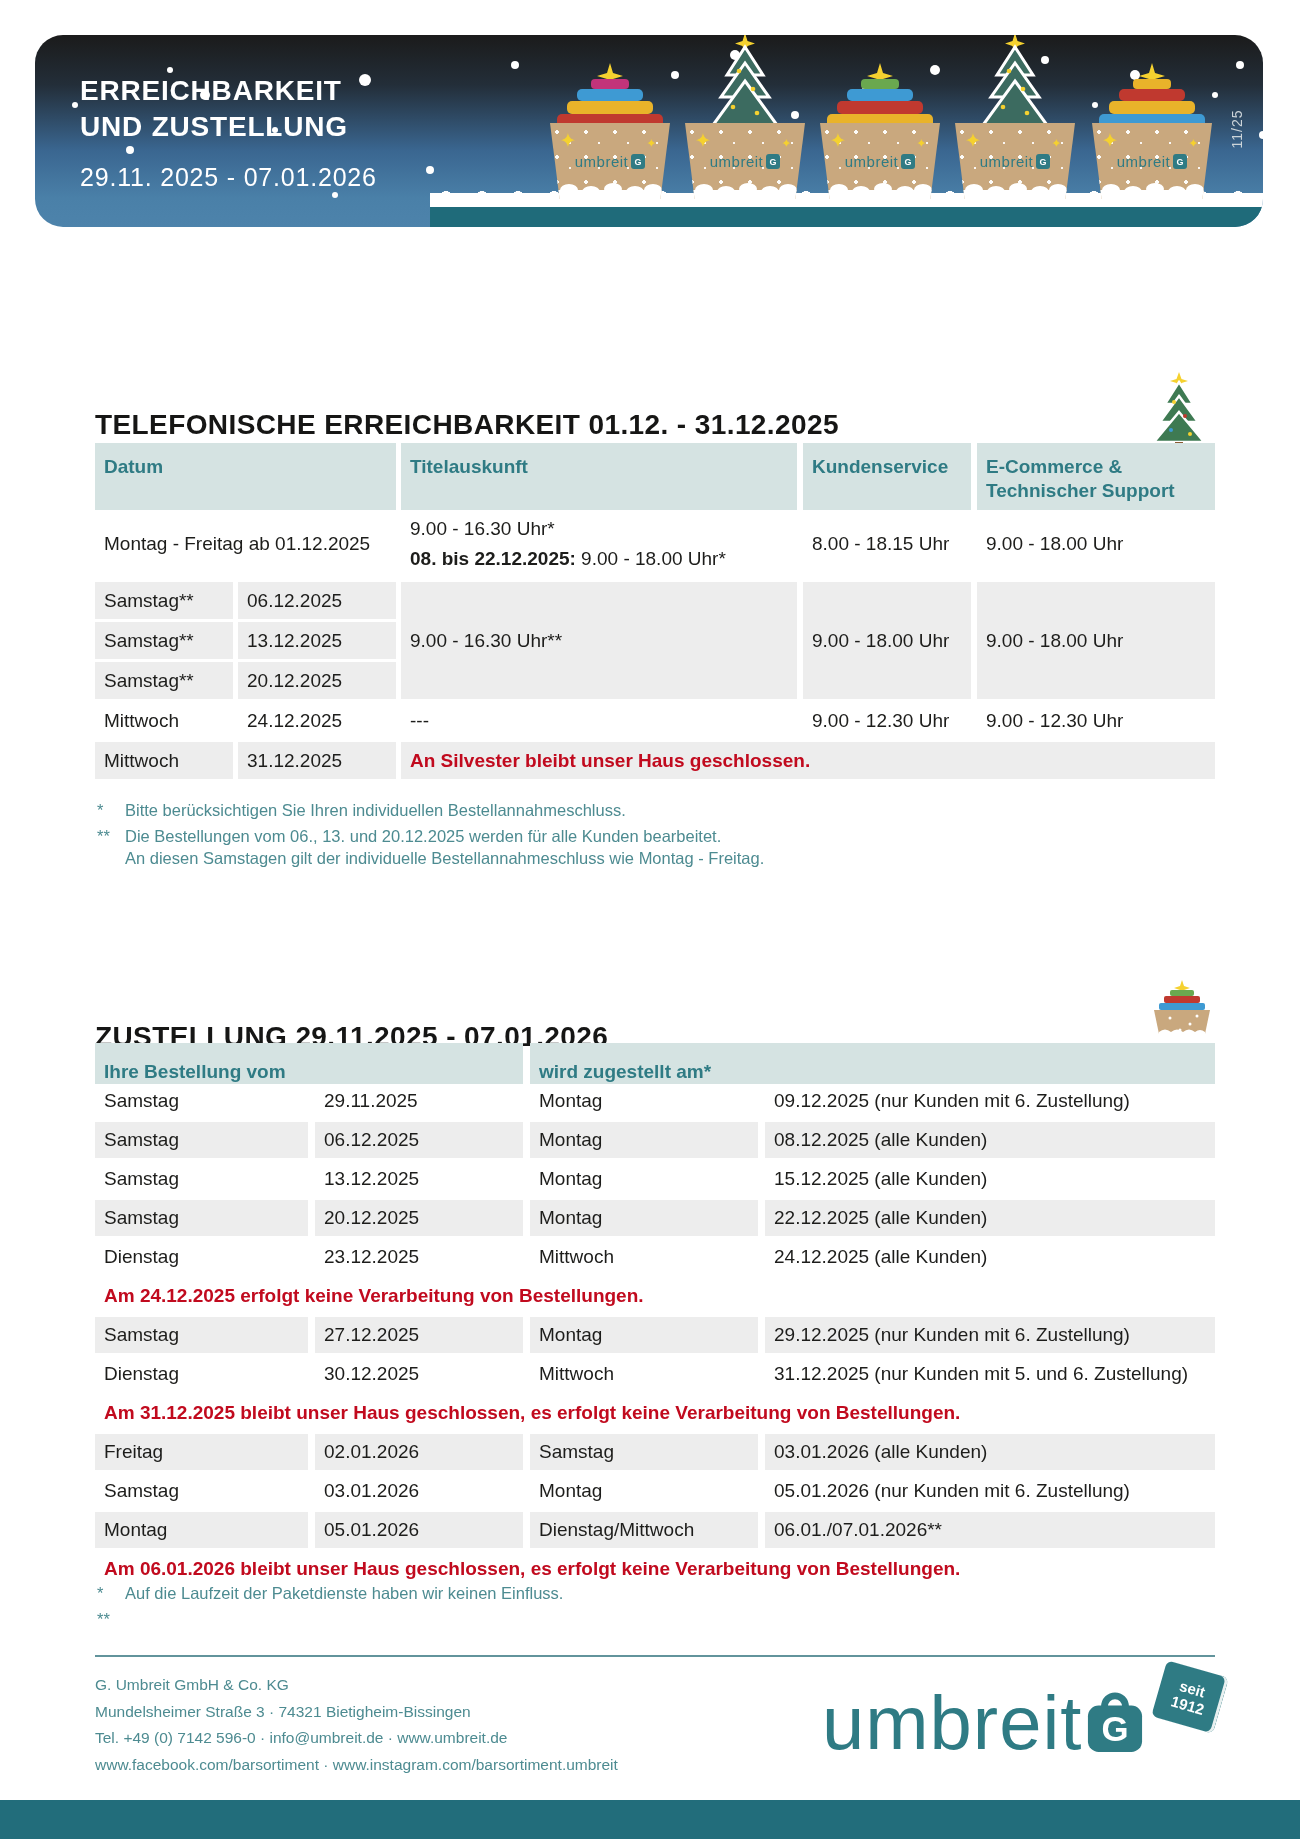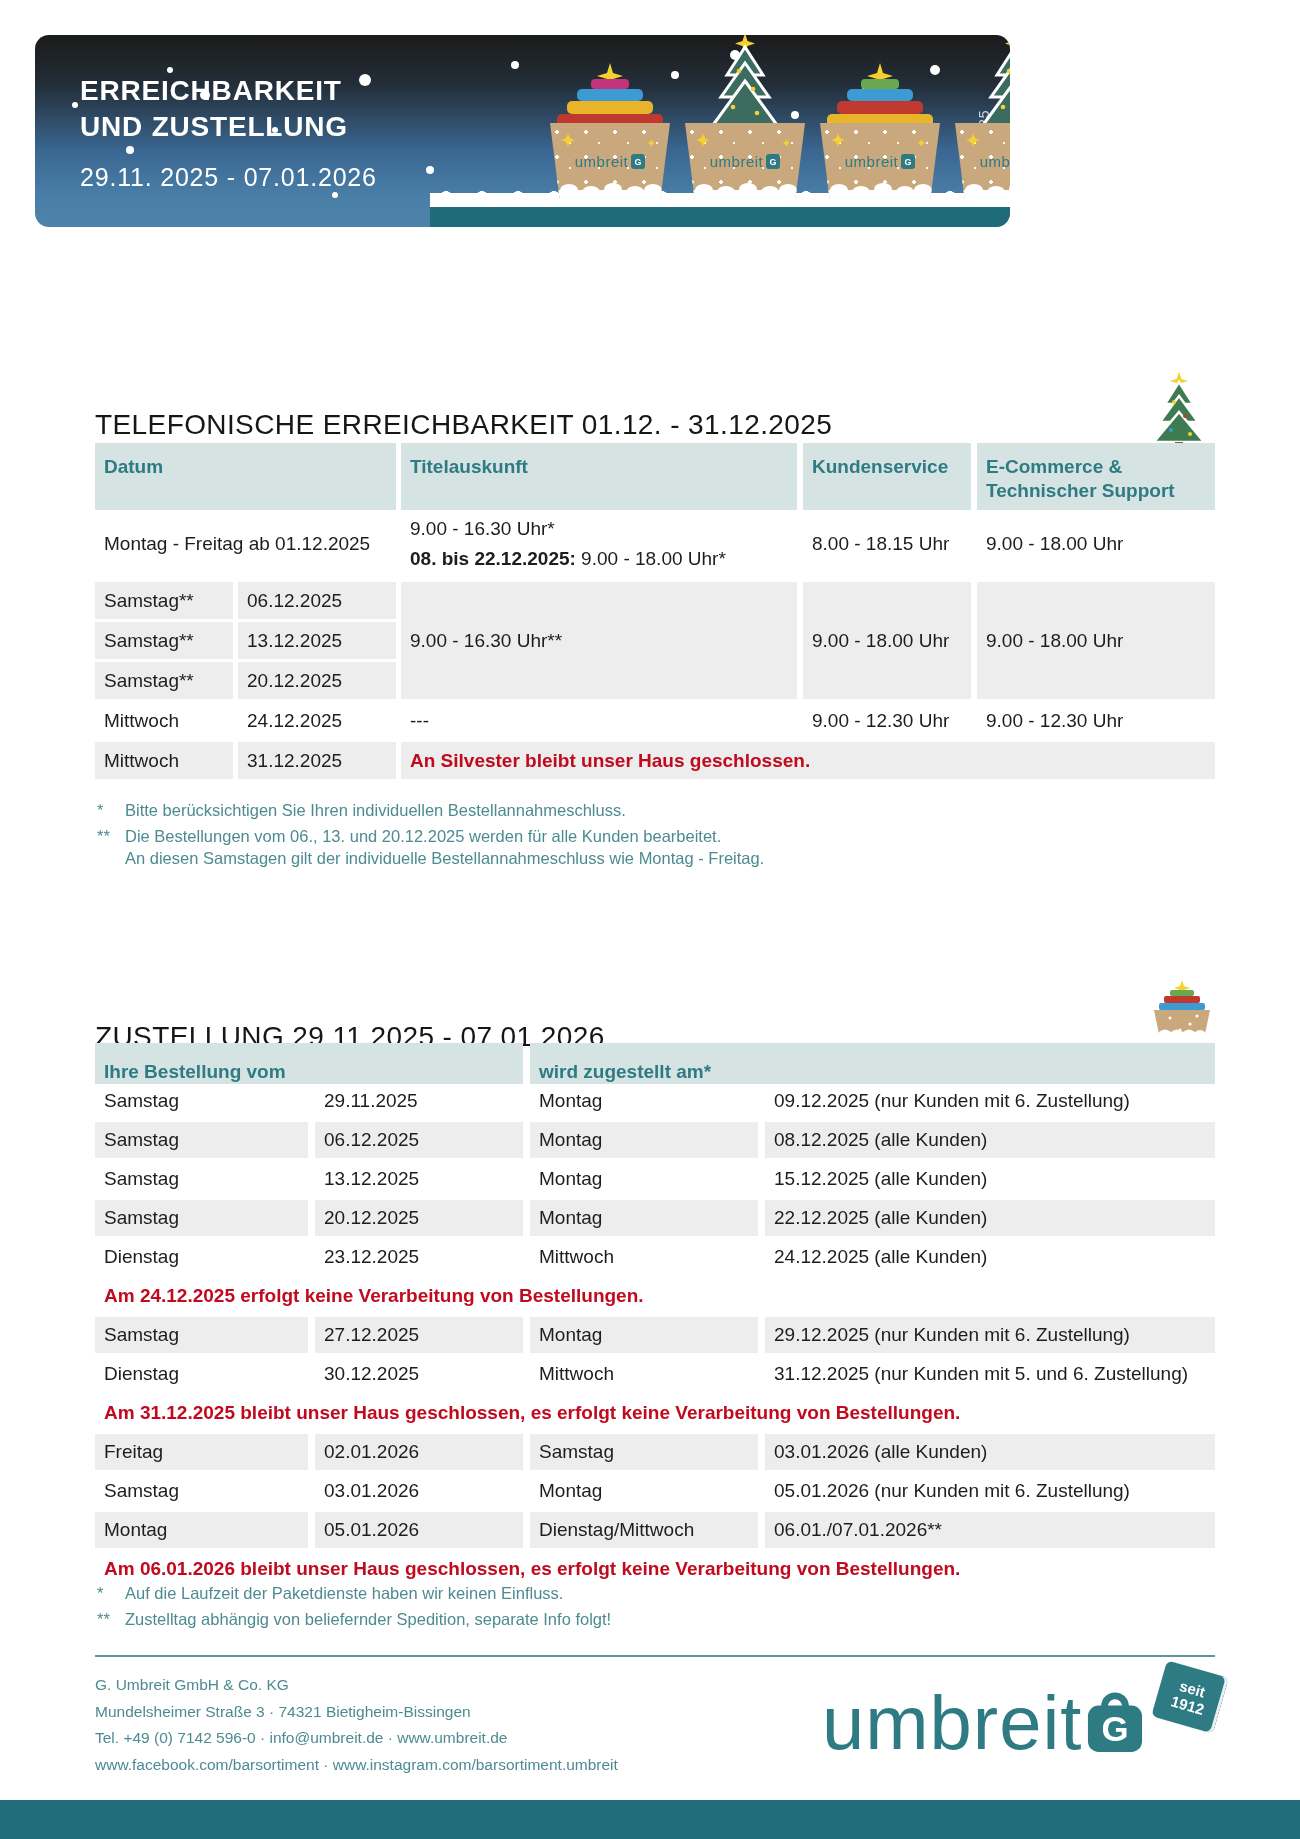--- a/index.html
+++ b/index.html
@@ -1,20 +1,20 @@
 <!DOCTYPE html>
 <html><head>
 <meta charset="utf-8">
 <style>
   html,body { margin:0; padding:0; background:#fff; }
   .page { position:relative; width:1300px; height:1839px; background:#fff; overflow:hidden;
           font-family:"Liberation Sans","DejaVu Sans",sans-serif; color:#1d1d1b; }
 
   
-  .hero { position:absolute; left:35px; top:35px; width:975px; height:192px; border-radius:14px;
+  .hero { position:absolute; left:35px; top:35px; width:1228px; height:192px; border-radius:28px;
           background:linear-gradient(180deg,#1b1b1b 0%,#232e39 26%,#3a6690 60%,#4a80a8 85%,#4d83ab 100%);
           overflow:hidden; }
   .hero-title { position:absolute; left:45px; top:38px; color:#fff; font-weight:bold;
                 font-size:28px; line-height:36px; letter-spacing:0.8px; }
   .hero-dates { position:absolute; left:45px; top:128px; color:#fff; font-weight:normal;
                 font-size:25px; letter-spacing:0.8px; }
   .issue { position:absolute; right:-2px; top:86px; width:56px; text-align:center;
            transform:rotate(-90deg); color:#ccd4d9; font-size:14px; letter-spacing:1px; }
   .snow { position:absolute; inset:0; pointer-events:none; }
 
@@ -39,21 +39,21 @@
              background:#2f7b84; border-radius:3px; color:#fff; font-size:9px; font-weight:bold; }
   .gbox-snow { position:absolute; bottom:0; left:6px; right:6px; height:9px; background:#fff; }
   .gbox-snow::before { content:""; position:absolute; top:-6px; left:4px; width:18px; height:12px;
       background:#fff; border-radius:50%;
       box-shadow:22px 2px 0 #fff,44px -1px 0 #fff,66px 2px 0 #fff,84px 0 0 #fff; }
   .star { position:absolute; color:#f5d12f; text-shadow:0 0 1px #f5d12f; }
   .st1 { left:10px; top:6px; font-size:19px; }
   .st2 { right:14px; top:14px; font-size:11px; }
 
   
-  .sec-title { position:absolute; left:95px; font-size:28px; font-weight:normal; color:#161615; letter-spacing:0.4px; }
+  .sec-title { position:absolute; left:95px; font-size:28px; font-weight:bold; color:#161615; letter-spacing:0.4px; }
   .tree-icon { position:absolute; left:1146px; top:372px; }
   .gift-icon { position:absolute; left:1150px; top:980px; }
 
   
   .t1 { position:absolute; left:95px; top:443px;
         display:grid;
         grid-template-columns:138px 5px 158px 5px 396px 6px 168px 6px 238px;
         grid-template-rows:67px 68px 4px 37px 3px 37px 3px 37px 3px 37px 3px 37px; }
   .hcell { background:#d5e3e2; color:#2f7b84; font-weight:bold; font-size:19px;
            padding:12px 0 0 9px; line-height:24px; }
@@ -407,21 +407,20 @@
       <div class="cell grey" style="grid-column:7">06.01./07.01.2026**</div>
     </div>
 
     <div class="noticerow red-note">Am 06.01.2026 bleibt unser Haus geschlossen, es erfolgt keine Verarbeitung von Bestellungen.</div>
   </div>
 
   <div class="fnotes" style="top:1582px">
     <div class="fmark">*</div>
     <div>Auf die Laufzeit der Paketdienste haben wir keinen Einfluss.</div>
     <div class="fmark">**</div>
-    <div>Zustelltag abhängig von beliefernder Spedition, separate Info folgt!</div>
   </div>
 
   <div class="f-rule"></div>
   <div class="f-lines">
     <div>G. Umbreit GmbH &amp; Co. KG</div>
     <div>Mundelsheimer Straße 3 · 74321 Bietigheim-Bissingen</div>
     <div>Tel. +49 (0) 7142 596-0 · info@umbreit.de · www.umbreit.de</div>
     <div>www.facebook.com/barsortiment · www.instagram.com/barsortiment.umbreit</div>
   </div>
 

